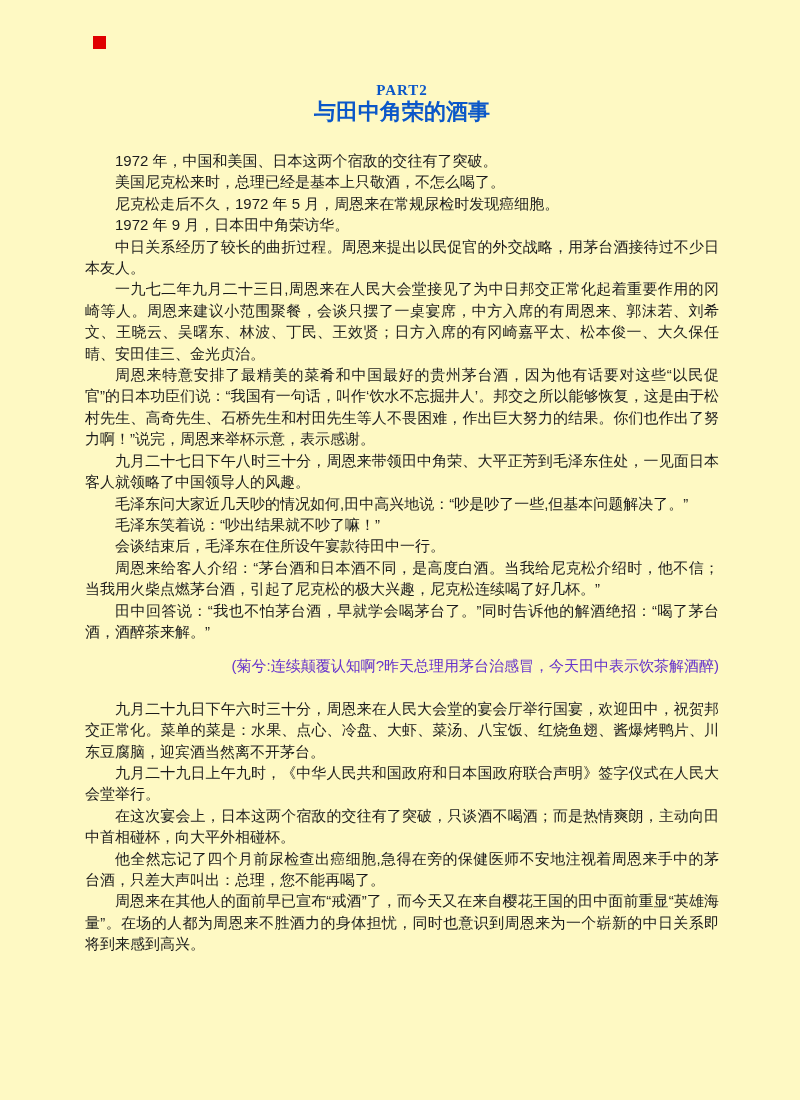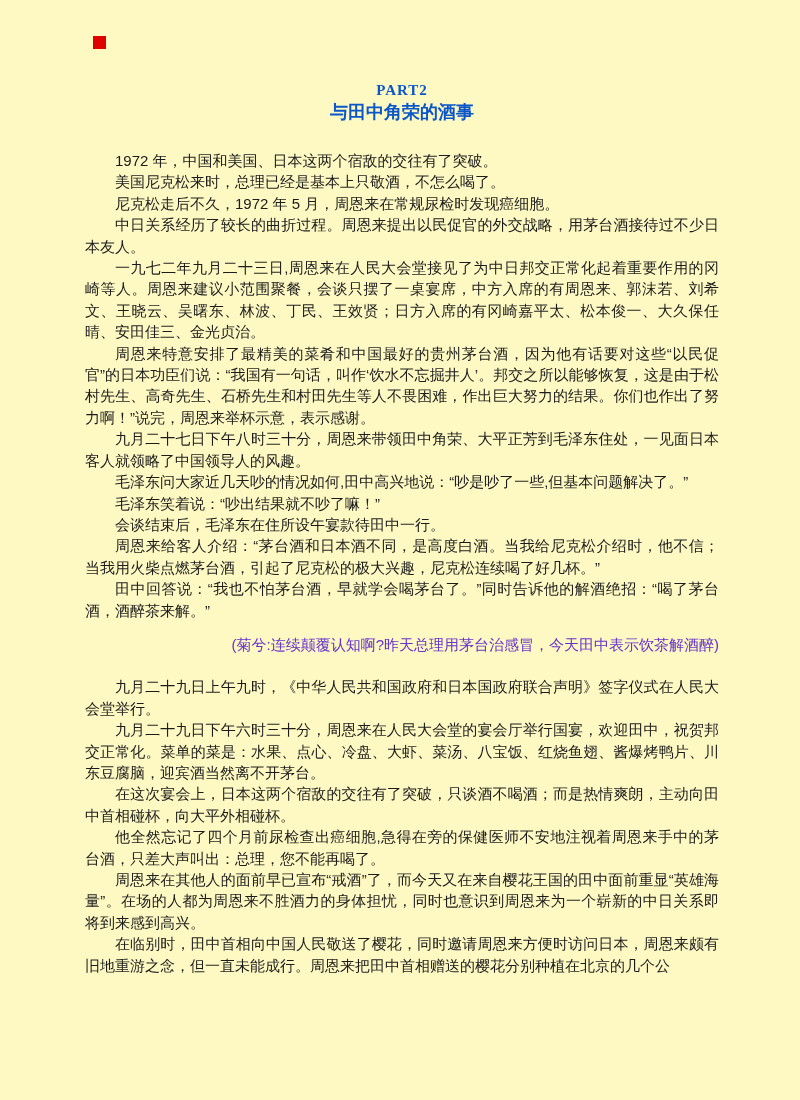--- a/index.html
+++ b/index.html
@@ -29,21 +29,21 @@
     text-align: center;
     font-size: 15px;
     line-height: 20px;
     font-weight: bold;
     letter-spacing: 1px;
     font-family: "Liberation Serif", serif;
   }
   .section-title {
     margin: 0 0 26px 0;
     text-align: center;
-    font-size: 18px;
+    font-size: 22px;
     line-height: 24px;
     font-weight: bold;
   }
   .content p.body-para {
     margin: 0;
     font-size: 15px;
     line-height: 21.4px;
     color: #1c1c1c;
     text-align: justify;
     text-indent: 2em;
@@ -61,30 +61,30 @@
 <div class="page">
   <div class="red-marker" style="background-color: rgb(224, 0, 0);"></div>
 
   <div class="content">
     <h1 class="part-title" style="color: rgb(11, 87, 200);">PART2</h1>
     <h2 class="section-title" style="color: rgb(11, 87, 200);">与田中角荣的酒事</h2>
 
     <p class="body-para">1972 年，中国和美国、日本这两个宿敌的交往有了突破。</p>
     <p class="body-para">美国尼克松来时，总理已经是基本上只敬酒，不怎么喝了。</p>
     <p class="body-para">尼克松走后不久，1972 年 5 月，周恩来在常规尿检时发现癌细胞。</p>
+    <p class="body-para">1972 年 9 月，日本田中角荣访华。</p>
     <p class="body-para">中日关系经历了较长的曲折过程。周恩来提出以民促官的外交战略，用茅台酒接待过不少日本友人。</p>
     <p class="body-para">一九七二年九月二十三日,周恩来在人民大会堂接见了为中日邦交正常化起着重要作用的冈崎等人。周恩来建议小范围聚餐，会谈只摆了一桌宴席，中方入席的有周恩来、郭沫若、刘希文、王晓云、吴曙东、林波、丁民、王效贤；日方入席的有冈崎嘉平太、松本俊一、大久保任晴、安田佳三、金光贞治。</p>
     <p class="body-para">周恩来特意安排了最精美的菜肴和中国最好的贵州茅台酒，因为他有话要对这些“以民促官”的日本功臣们说：“我国有一句话，叫作‘饮水不忘掘井人’。邦交之所以能够恢复，这是由于松村先生、高奇先生、石桥先生和村田先生等人不畏困难，作出巨大努力的结果。你们也作出了努力啊！”说完，周恩来举杯示意，表示感谢。</p>
     <p class="body-para">九月二十七日下午八时三十分，周恩来带领田中角荣、大平正芳到毛泽东住处，一见面日本客人就领略了中国领导人的风趣。</p>
     <p class="body-para">毛泽东问大家近几天吵的情况如何,田中高兴地说：“吵是吵了一些,但基本问题解决了。”</p>
     <p class="body-para">毛泽东笑着说：“吵出结果就不吵了嘛！”</p>
     <p class="body-para">会谈结束后，毛泽东在住所设午宴款待田中一行。</p>
     <p class="body-para">周恩来给客人介绍：“茅台酒和日本酒不同，是高度白酒。当我给尼克松介绍时，他不信；当我用火柴点燃茅台酒，引起了尼克松的极大兴趣，尼克松连续喝了好几杯。”</p>
     <p class="body-para">田中回答说：“我也不怕茅台酒，早就学会喝茅台了。”同时告诉他的解酒绝招：“喝了茅台酒，酒醉茶来解。”</p>
     <p class="body-para note" style="color: rgb(102, 51, 204);">(菊兮:连续颠覆认知啊?昨天总理用茅台治感冒，今天田中表示饮茶解酒醉)</p>
+    <p class="body-para">九月二十九日下午六时三十分，周恩来在人民大会堂的宴会厅举行国宴，欢迎田中，祝贺邦交正常化。菜单的菜是：水果、点心、冷盘、大虾、菜汤、八宝饭、红烧鱼翅、酱爆烤鸭片、川东豆腐脑，迎宾酒当然离不开茅台。</p>
     <p class="body-para">九月二十九日上午九时，《中华人民共和国政府和日本国政府联合声明》签字仪式在人民大会堂举行。</p>
-    <p class="body-para">九月二十九日下午六时三十分，周恩来在人民大会堂的宴会厅举行国宴，欢迎田中，祝贺邦交正常化。菜单的菜是：水果、点心、冷盘、大虾、菜汤、八宝饭、红烧鱼翅、酱爆烤鸭片、川东豆腐脑，迎宾酒当然离不开茅台。</p>
     <p class="body-para">在这次宴会上，日本这两个宿敌的交往有了突破，只谈酒不喝酒；而是热情爽朗，主动向田中首相碰杯，向大平外相碰杯。</p>
     <p class="body-para">他全然忘记了四个月前尿检查出癌细胞,急得在旁的保健医师不安地注视着周恩来手中的茅台酒，只差大声叫出：总理，您不能再喝了。</p>
     <p class="body-para">周恩来在其他人的面前早已宣布“戒酒”了，而今天又在来自樱花王国的田中面前重显“英雄海量”。在场的人都为周恩来不胜酒力的身体担忧，同时也意识到周恩来为一个崭新的中日关系即将到来感到高兴。</p>
-    <p class="body-para">在临别时，田中首相向中国人民敬送了樱花，同时邀请周恩来方便时访问日本，周恩来颇有旧地重游之念，但一直未能成行。周恩来把田中首相赠送的樱花分别种植在北京的几个公</p>
   </div>
 </div>
 
 </body></html>

